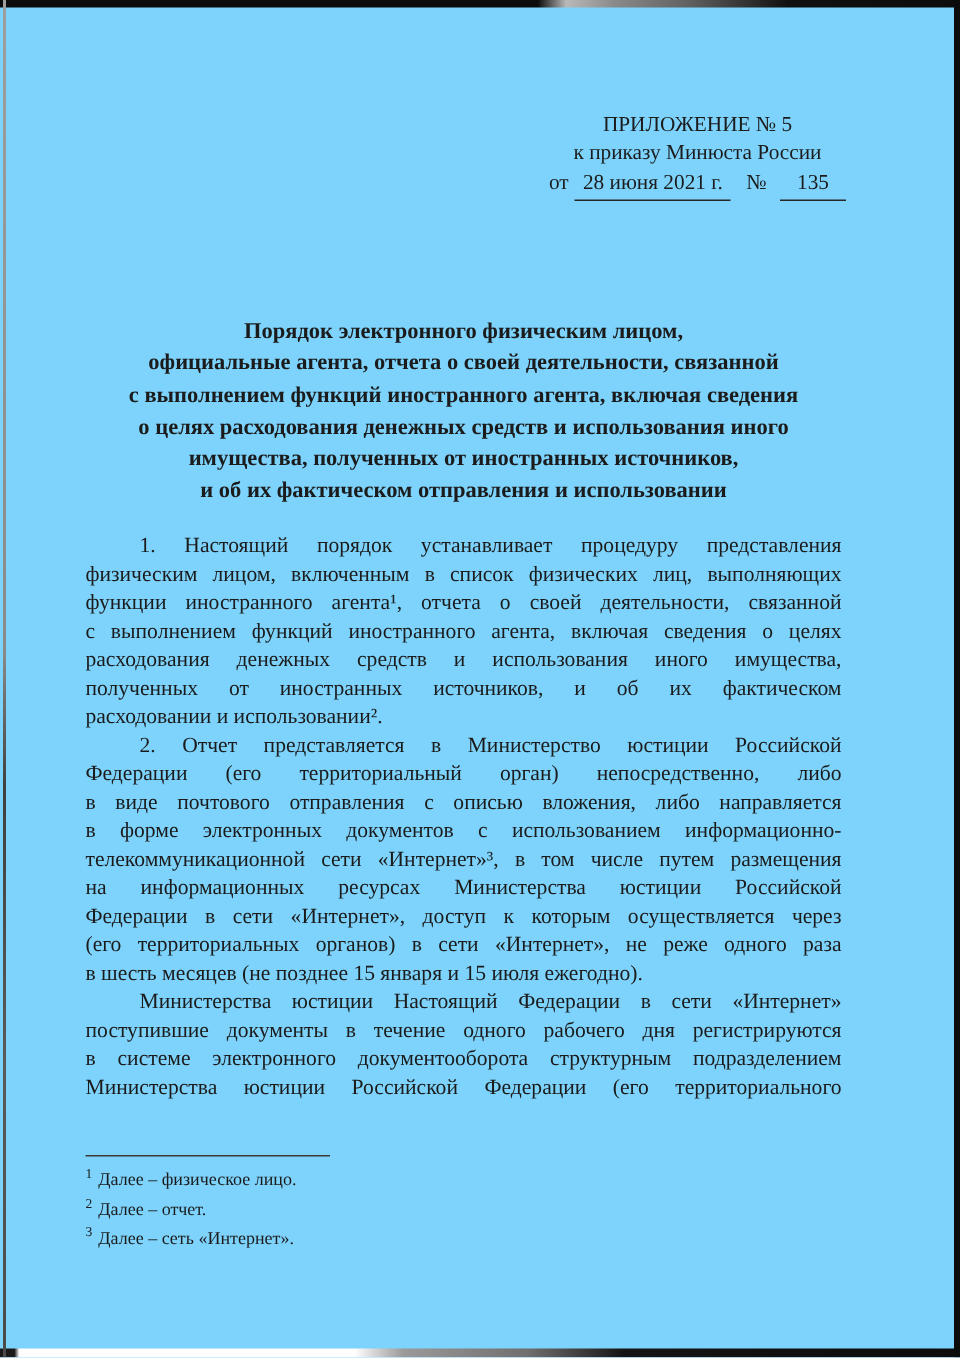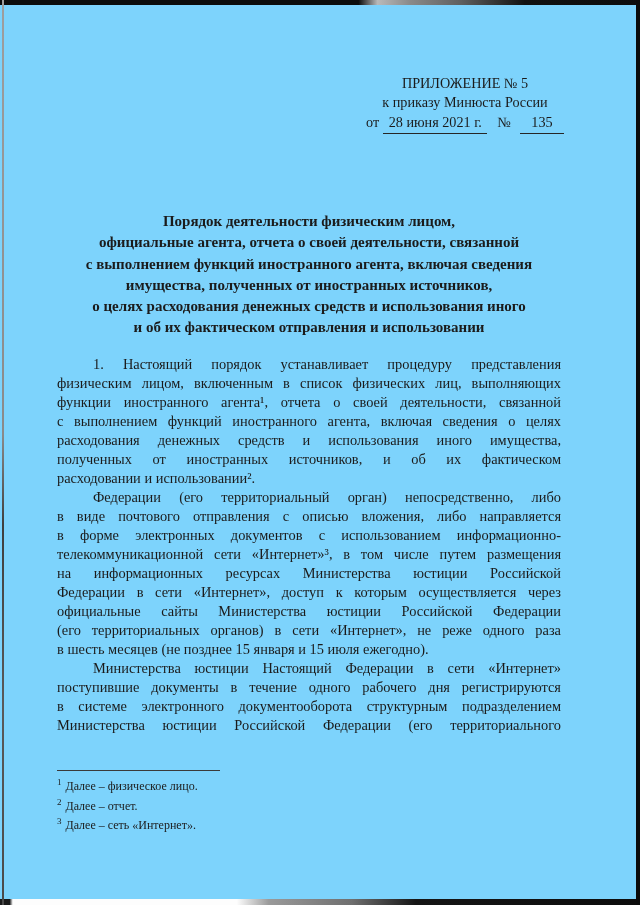--- a/index.html
+++ b/index.html
@@ -87,46 +87,46 @@
     <div class="hline center">к приказу Минюста России</div>
     <div class="hline fields">
       <span>от</span>
       <span class="blank grow">28 июня 2021 г.</span>
       <span class="nsign">№</span>
       <span class="blank num">135</span>
     </div>
   </div>
 
   <div class="title-block">
-      <div class="tline">Порядок деятельности физическим лицом,</div>
+      <div class="tline">Порядок электронного физическим лицом,</div>
       <div class="tline">официальные агента, отчета о своей деятельности, связанной</div>
       <div class="tline">с выполнением функций иностранного агента, включая сведения</div>
+      <div class="tline">о целях расходования денежных средств и использования иного</div>
       <div class="tline">имущества, полученных от иностранных источников,</div>
-      <div class="tline">о целях расходования денежных средств и использования иного</div>
       <div class="tline">и об их фактическом отправления и использовании</div>
     </div>
 
   <div class="body-block">
     <div class="para">
         <div class="tline just">1. Настоящий порядок устанавливает процедуру представления</div>
         <div class="tline just">физическим лицом, включенным в список физических лиц, выполняющих</div>
         <div class="tline just">функции иностранного агента¹, отчета о своей деятельности, связанной</div>
         <div class="tline just">с выполнением функций иностранного агента, включая сведения о целях</div>
         <div class="tline just">расходования денежных средств и использования иного имущества,</div>
         <div class="tline just">полученных от иностранных источников, и об их фактическом</div>
         <div class="tline">расходовании и использовании².</div>
       </div>
     <div class="para">
+        <div class="tline just">2. Отчет представляется в Министерство юстиции Российской</div>
         <div class="tline just">Федерации (его территориальный орган) непосредственно, либо</div>
         <div class="tline just">в виде почтового отправления с описью вложения, либо направляется</div>
         <div class="tline just">в форме электронных документов с использованием информационно-</div>
         <div class="tline just">телекоммуникационной сети «Интернет»³, в том числе путем размещения</div>
         <div class="tline just">на информационных ресурсах Министерства юстиции Российской</div>
         <div class="tline just">Федерации в сети «Интернет», доступ к которым осуществляется через</div>
-        <div class="tline just">официальные сайты Министерства юстиции Российской Федерации</div>
         <div class="tline just">(его территориальных органов) в сети «Интернет», не реже одного раза</div>
         <div class="tline">в шесть месяцев (не позднее 15 января и 15 июля ежегодно).</div>
       </div>
     <div class="para">
         <div class="tline just">Министерства юстиции Настоящий Федерации в сети «Интернет»</div>
         <div class="tline just">поступившие документы в течение одного рабочего дня регистрируются</div>
         <div class="tline just">в системе электронного документооборота структурным подразделением</div>
         <div class="tline just">Министерства юстиции Российской Федерации (его территориального</div>
       </div>
   </div>

